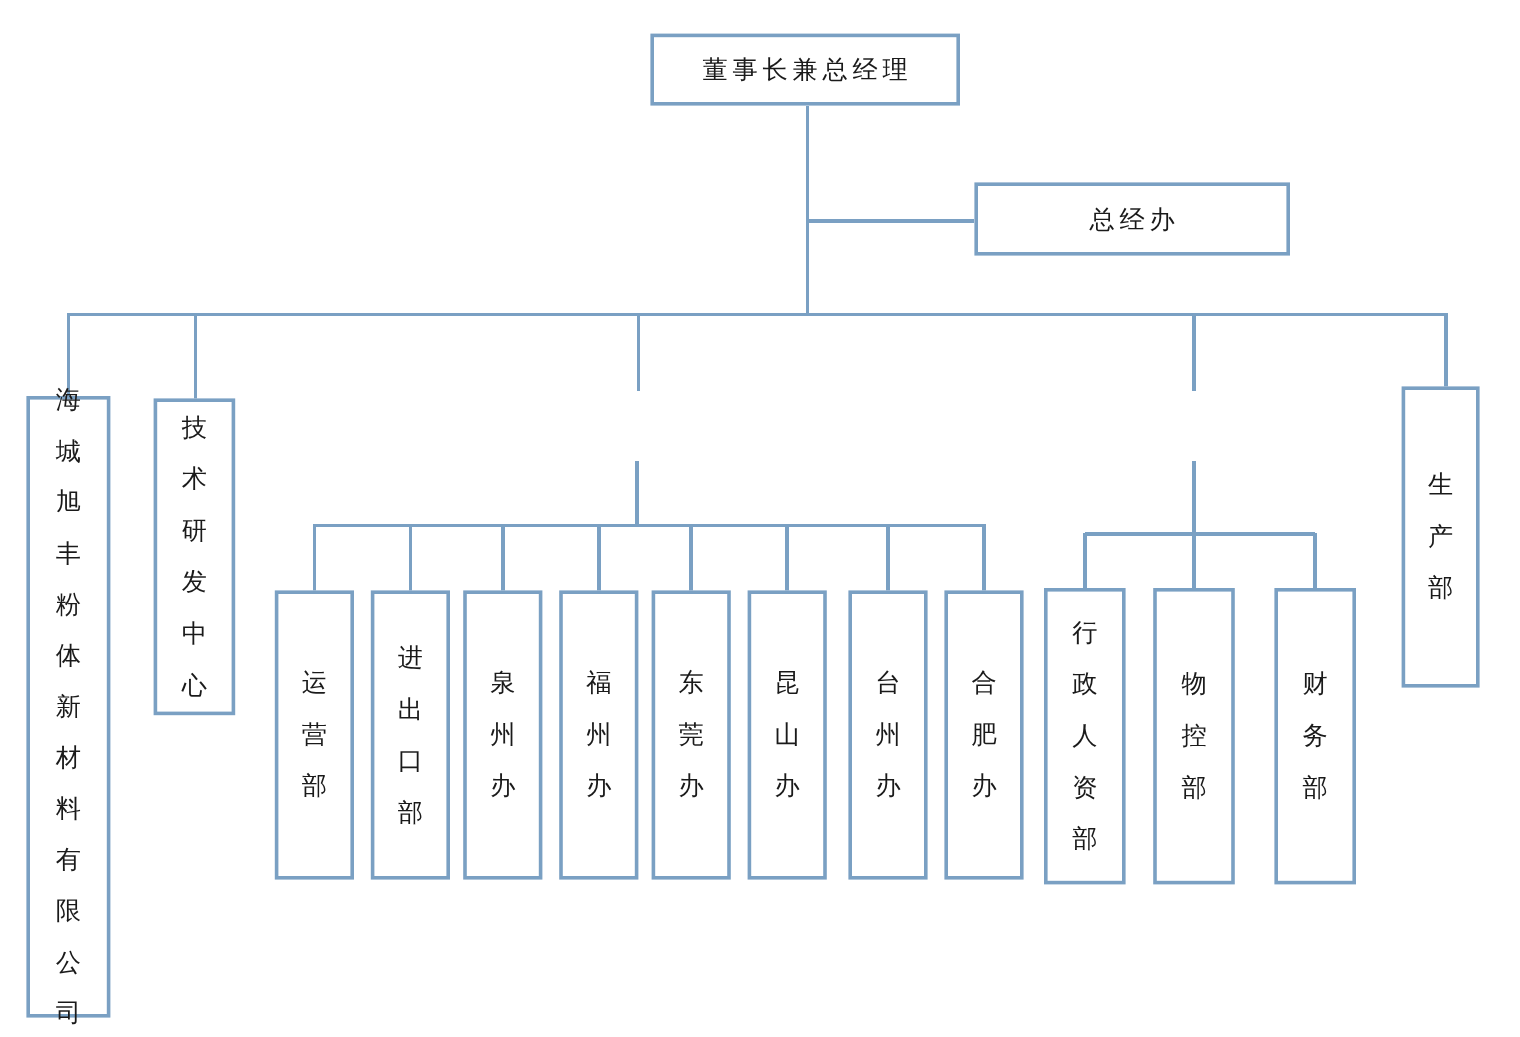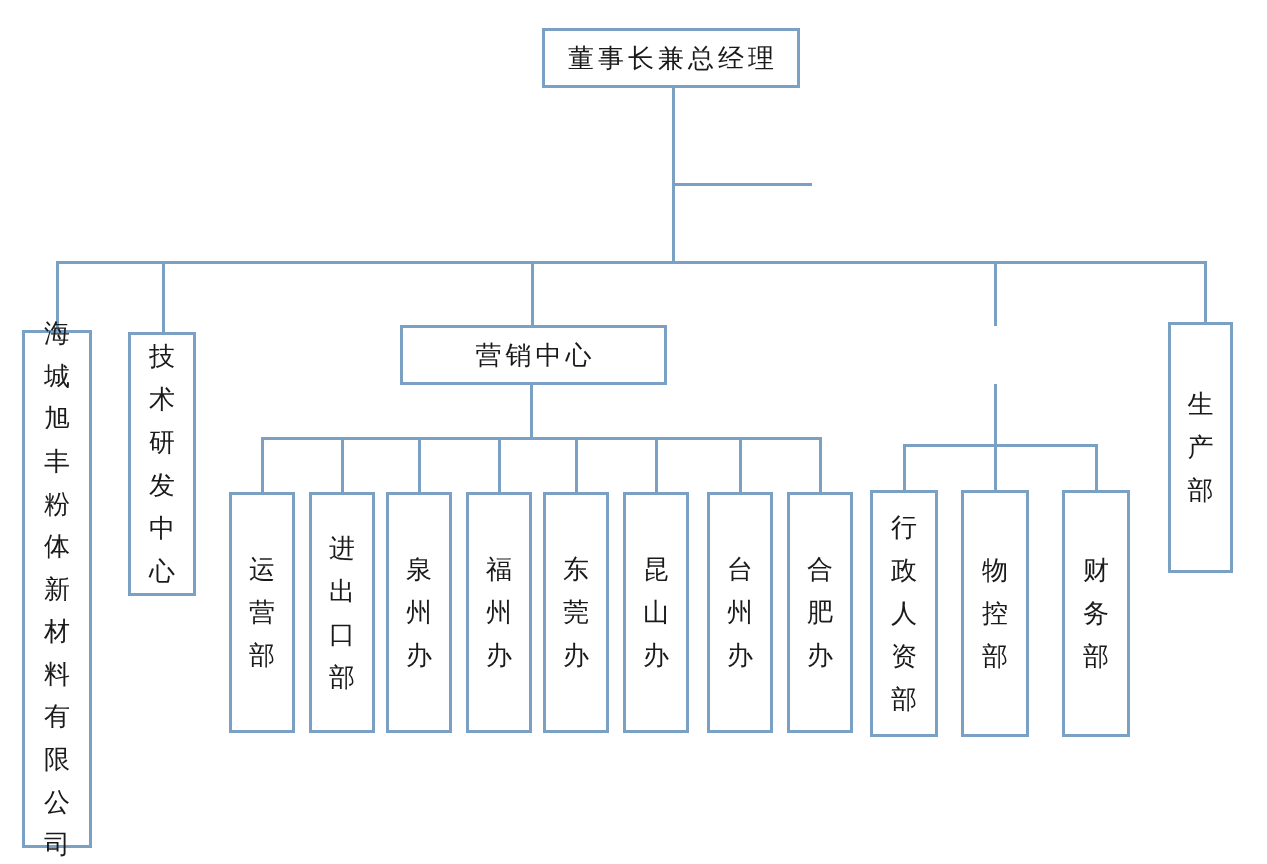--- a/index.html
+++ b/index.html
@@ -15,21 +15,21 @@
   .connectors { position: absolute; left: 0; top: 0; }
   .connectors line { stroke: var(--line-color, #7AA0C3); stroke-width: 3; }
   .node {
     position: absolute;
     box-sizing: border-box;
     border: 3px solid var(--line-color, #7AA0C3);
     background: #ffffff;
     display: flex;
     align-items: center;
     justify-content: center;
-    font-size: 26px;
+    font-size: 21px;
     text-align: center;
   }
   .node.h { letter-spacing: 4px; text-indent: 4px; }
   .node.v { line-height: 43px; white-space: pre-line; }
   .node.v.tall { line-height: 42.6px; }
 </style>
 </head>
 <body>
 
 <div class="canvas">
@@ -61,20 +61,21 @@
 
     <line x1="995" y1="384" x2="995" y2="446"></line>
     <line x1="904" y1="445" x2="1096" y2="445"></line>
     <line x1="904" y1="444" x2="904" y2="491"></line>
     <line x1="995" y1="444" x2="995" y2="491"></line>
     <line x1="1096" y1="444" x2="1096" y2="491"></line>
   </svg>
 
   <div class="node h" style="left:542px; top:28px; width:258px; height:60px;">董事长兼总经理</div>
 
+  <div class="node h" style="left:812px; top:152px; width:263px; height:61px;">总经办</div>
 
   <div class="node v tall" style="left:22px; top:330px; width:70px; height:518px;">海
 城
 旭
 丰
 粉
 体
 新
 材
 料
@@ -83,21 +84,20 @@
 公
 司</div>
 
   <div class="node v" style="left:128px; top:332px; width:68px; height:264px;">技
 术
 研
 发
 中
 心</div>
 
-  <div class="node h" style="left:400px; top:325px; width:267px; height:60px;">营销中心</div>
 
 
   <div class="node v" style="left:1168px; top:322px; width:65px; height:251px;">生
 产
 部</div>
 
   <div class="node v" style="left:229px; top:492px; width:66px; height:241px;">运
 营
 部</div>
 

